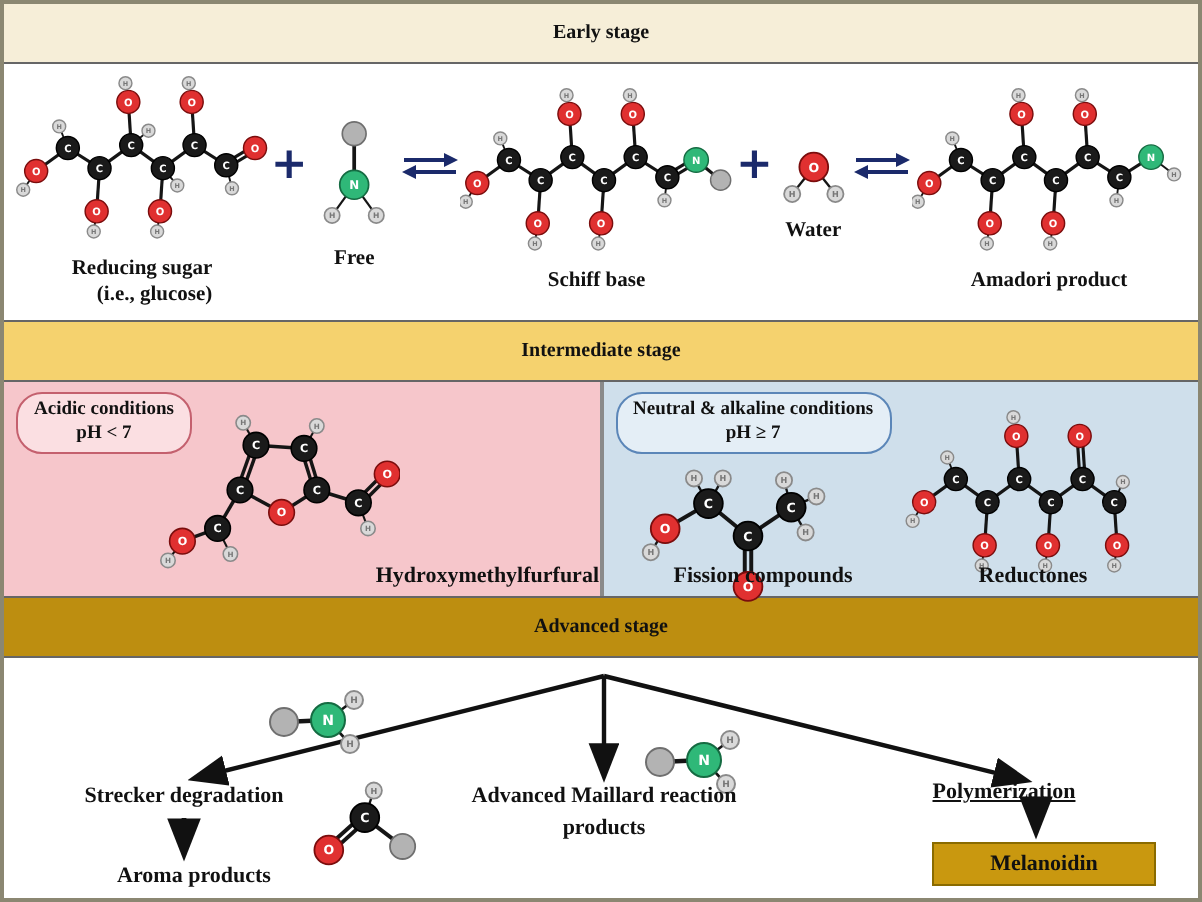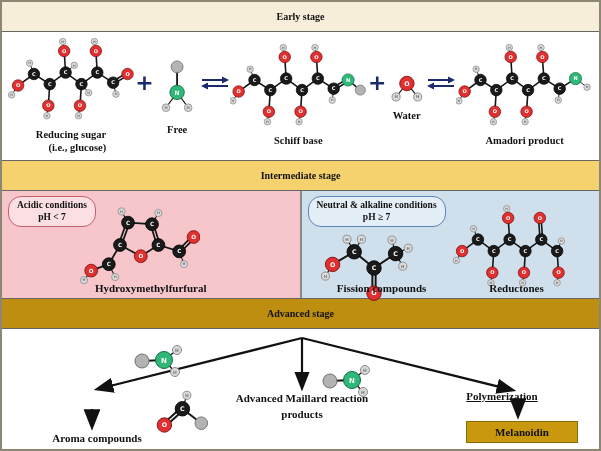--- a/index.html
+++ b/index.html
@@ -33,21 +33,21 @@
   .panel.pink{background:var(--acidic-panel-bg,#f6c6cb);border-right:2px solid #8a8a8a;}
   .panel.blue{background:var(--alkaline-panel-bg,#cfdfeb);}
   .ph-box{
     position:absolute;left:6px;top:5px;border-radius:13px;padding:2px 8px;
     font-weight:bold;font-size:9.5px;text-align:center;line-height:1.3;
   }
   .ph-box.acidic{background:var(--acidic-box-bg,#fbdfe2);border:1.5px solid var(--acidic-box-border,#c4606e);}
   .ph-box.alkaline{background:var(--alkaline-box-bg,#e4eef6);border:1.5px solid var(--alkaline-box-border,#5b86b8);}
   .panel-label{position:absolute;font-weight:bold;font-size:11px;text-align:center;}
   .hmf-pos{position:absolute;left:78px;top:14px;}
-  .hmf-label{left:0;right:0;bottom:4px;}
+  .hmf-label{left:0;right:0;bottom:4px;text-align:right;}
   .fission-pos{position:absolute;left:18px;top:32px;}
   .reductones-pos{position:absolute;left:150px;top:14px;}
   .fission-label{left:10px;width:140px;bottom:4px;}
   .reductones-label{left:150px;width:130px;bottom:4px;}
   .adv-content{position:relative;box-sizing:border-box;height:120px;background:#fff;}
   .branch{position:absolute;left:0;top:0;}
   .adv-abs{position:absolute;line-height:0;}
   .amine1-pos{left:128px;top:12px;}
   .amine2-pos{left:316px;top:32px;}
   .aldehyde-pos{left:148px;top:60px;}
@@ -542,21 +542,22 @@
           <line x1="36" y1="22" x2="57" y2="38" stroke="#151515" stroke-width="2.2"></line>
           <circle cx="36" cy="22" r="8" fill="#1a1a1a" stroke="#000" stroke-width="1"></circle>
           <text x="36" y="22" dy="0.36em" text-anchor="middle" font-family="&quot;DejaVu Sans&quot;, sans-serif" font-weight="bold" font-size="7" fill="#fff">C</text>
           <circle cx="41" cy="7" r="4.5" fill="#d9d9d9" stroke="#8a8a8a" stroke-width="1"></circle>
           <text x="41" y="7" dy="0.36em" text-anchor="middle" font-family="&quot;DejaVu Sans&quot;, sans-serif" font-weight="bold" font-size="4.5" fill="#777">H</text>
           <circle cx="16" cy="40" r="8" fill="#e03030" stroke="#7a0d0d" stroke-width="1"></circle>
           <text x="16" y="40" dy="0.36em" text-anchor="middle" font-family="&quot;DejaVu Sans&quot;, sans-serif" font-weight="bold" font-size="7" fill="#fff">O</text>
           <circle cx="57" cy="38" r="7" fill="#b3b3b3" stroke="#6f6f6f" stroke-width="1"></circle>
         </svg></div>
 
-    <div class="adv-label aroma-label">Aroma compounds</div>
+    <div class="adv-label strecker-label">Strecker degradation</div>
+    <div class="adv-label aroma-label">Aroma products</div>
 
     <div class="adv-label amp-label">
       <div>Advanced Maillard reaction</div>
       <div>products</div>
     </div>
 
     <div class="adv-label poly-label">Polymerization</div>
     <div class="melanoidin-box">Melanoidin</div>
   </div>
 

